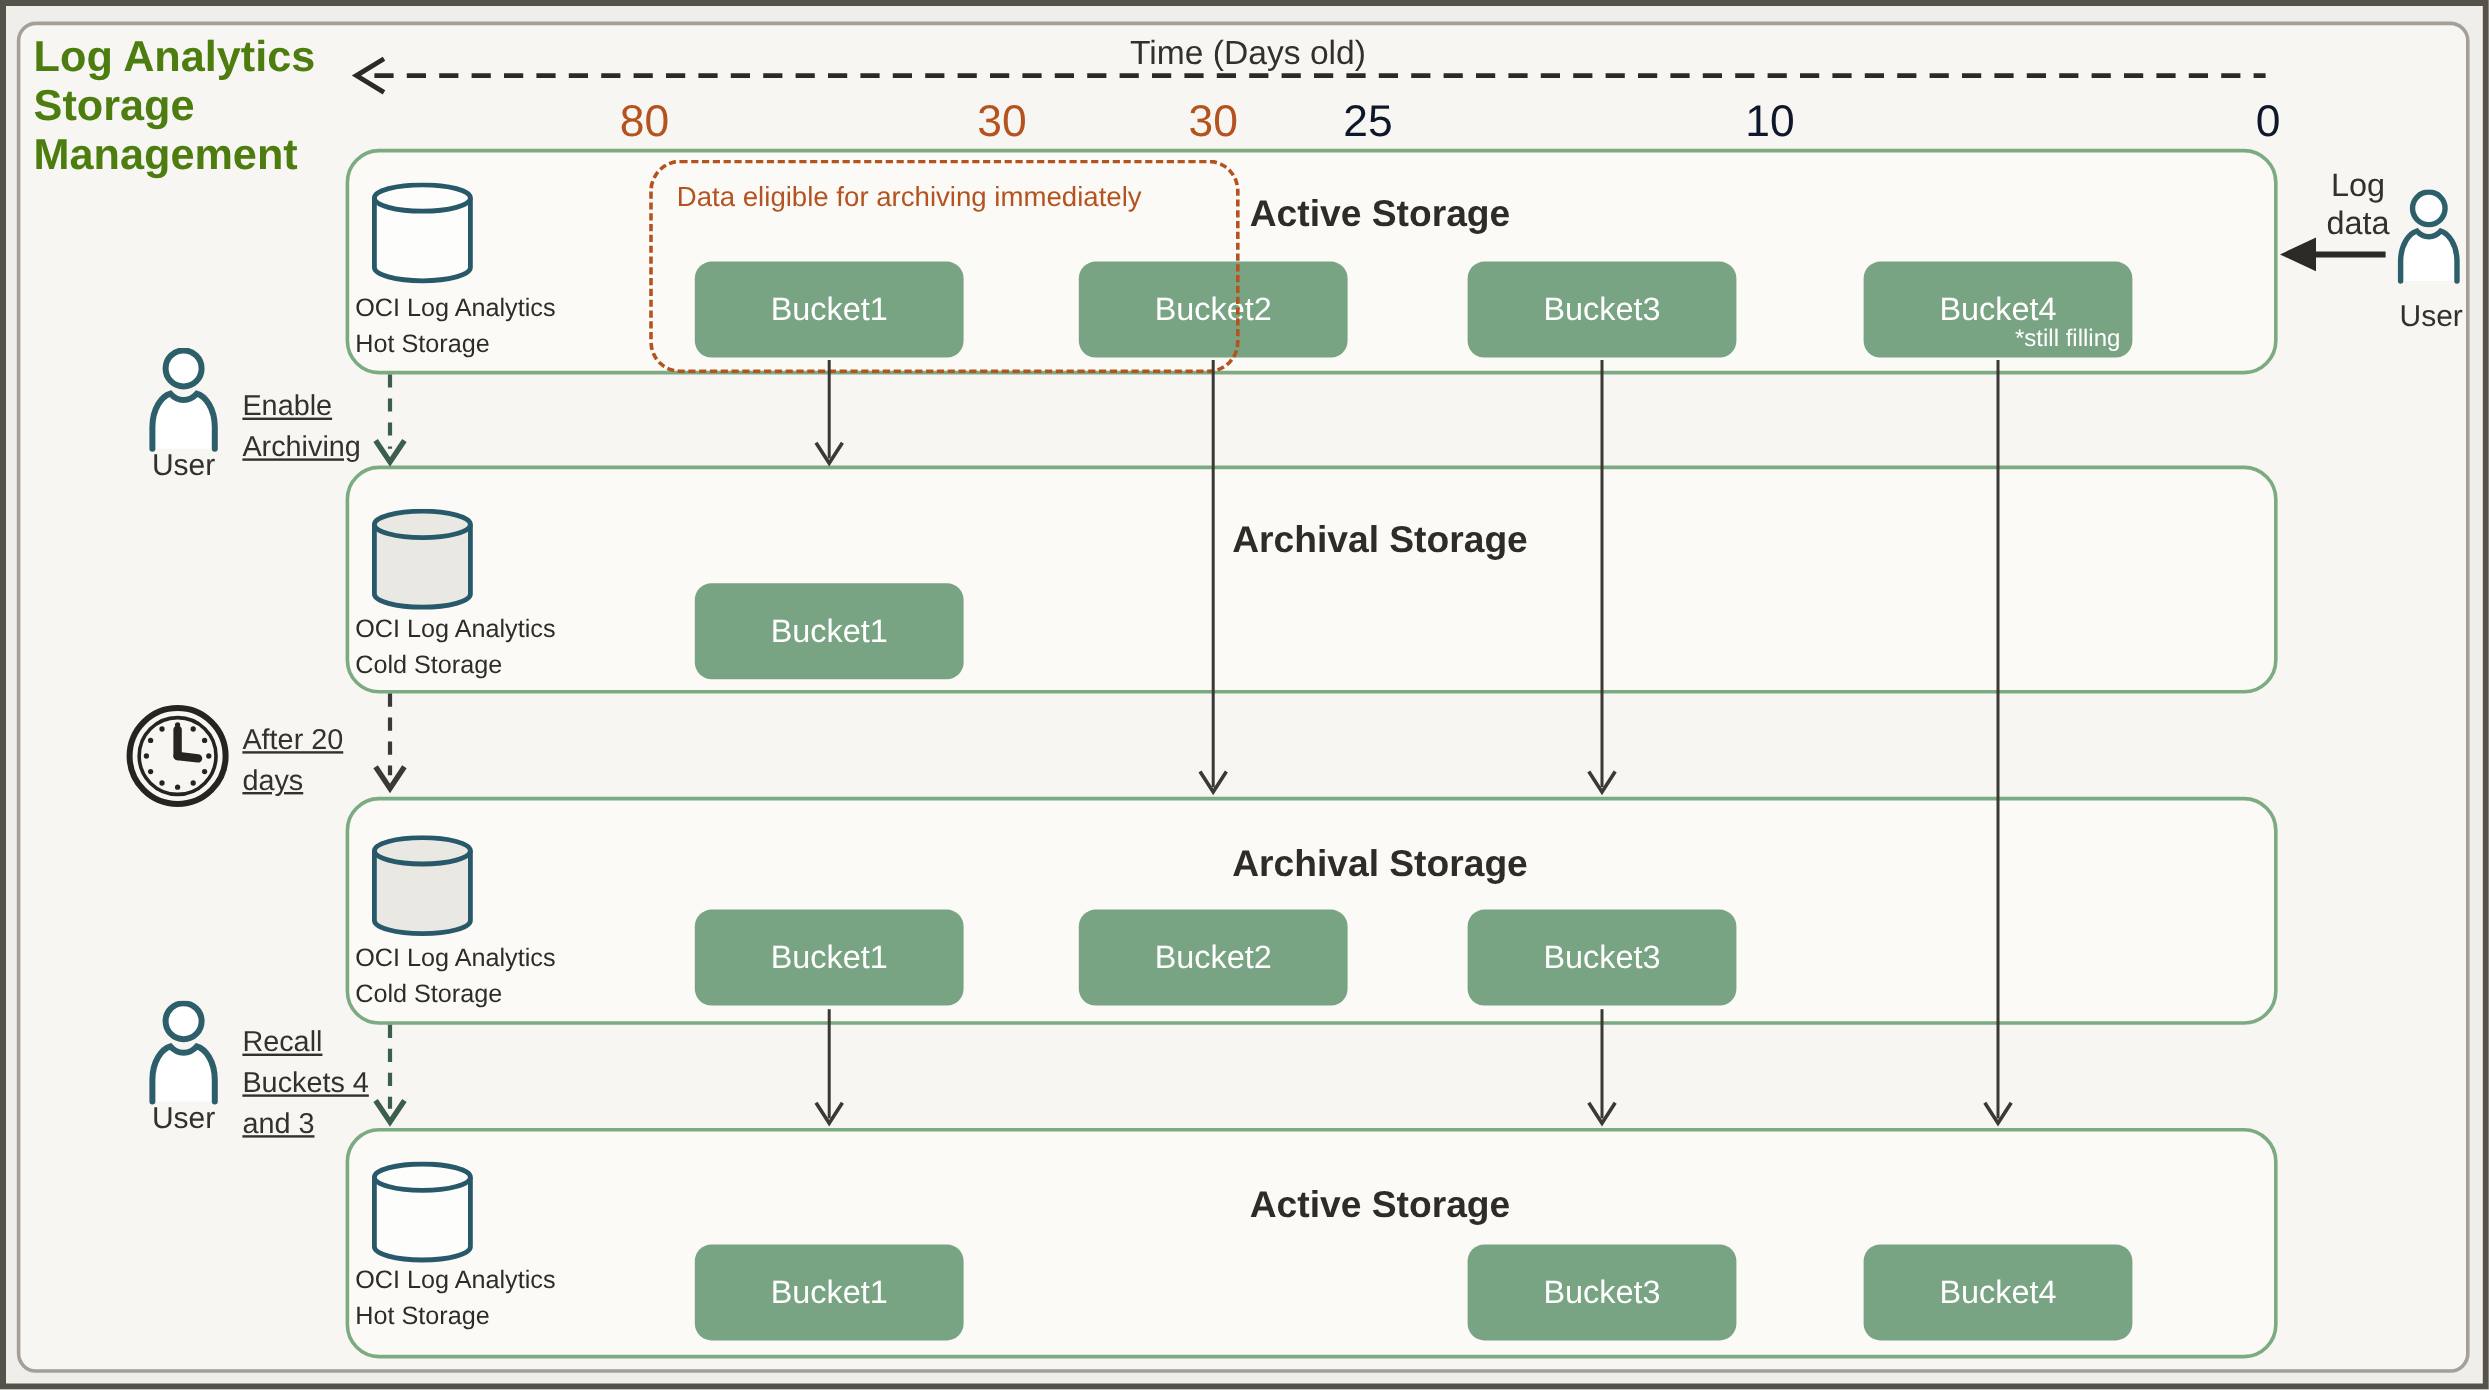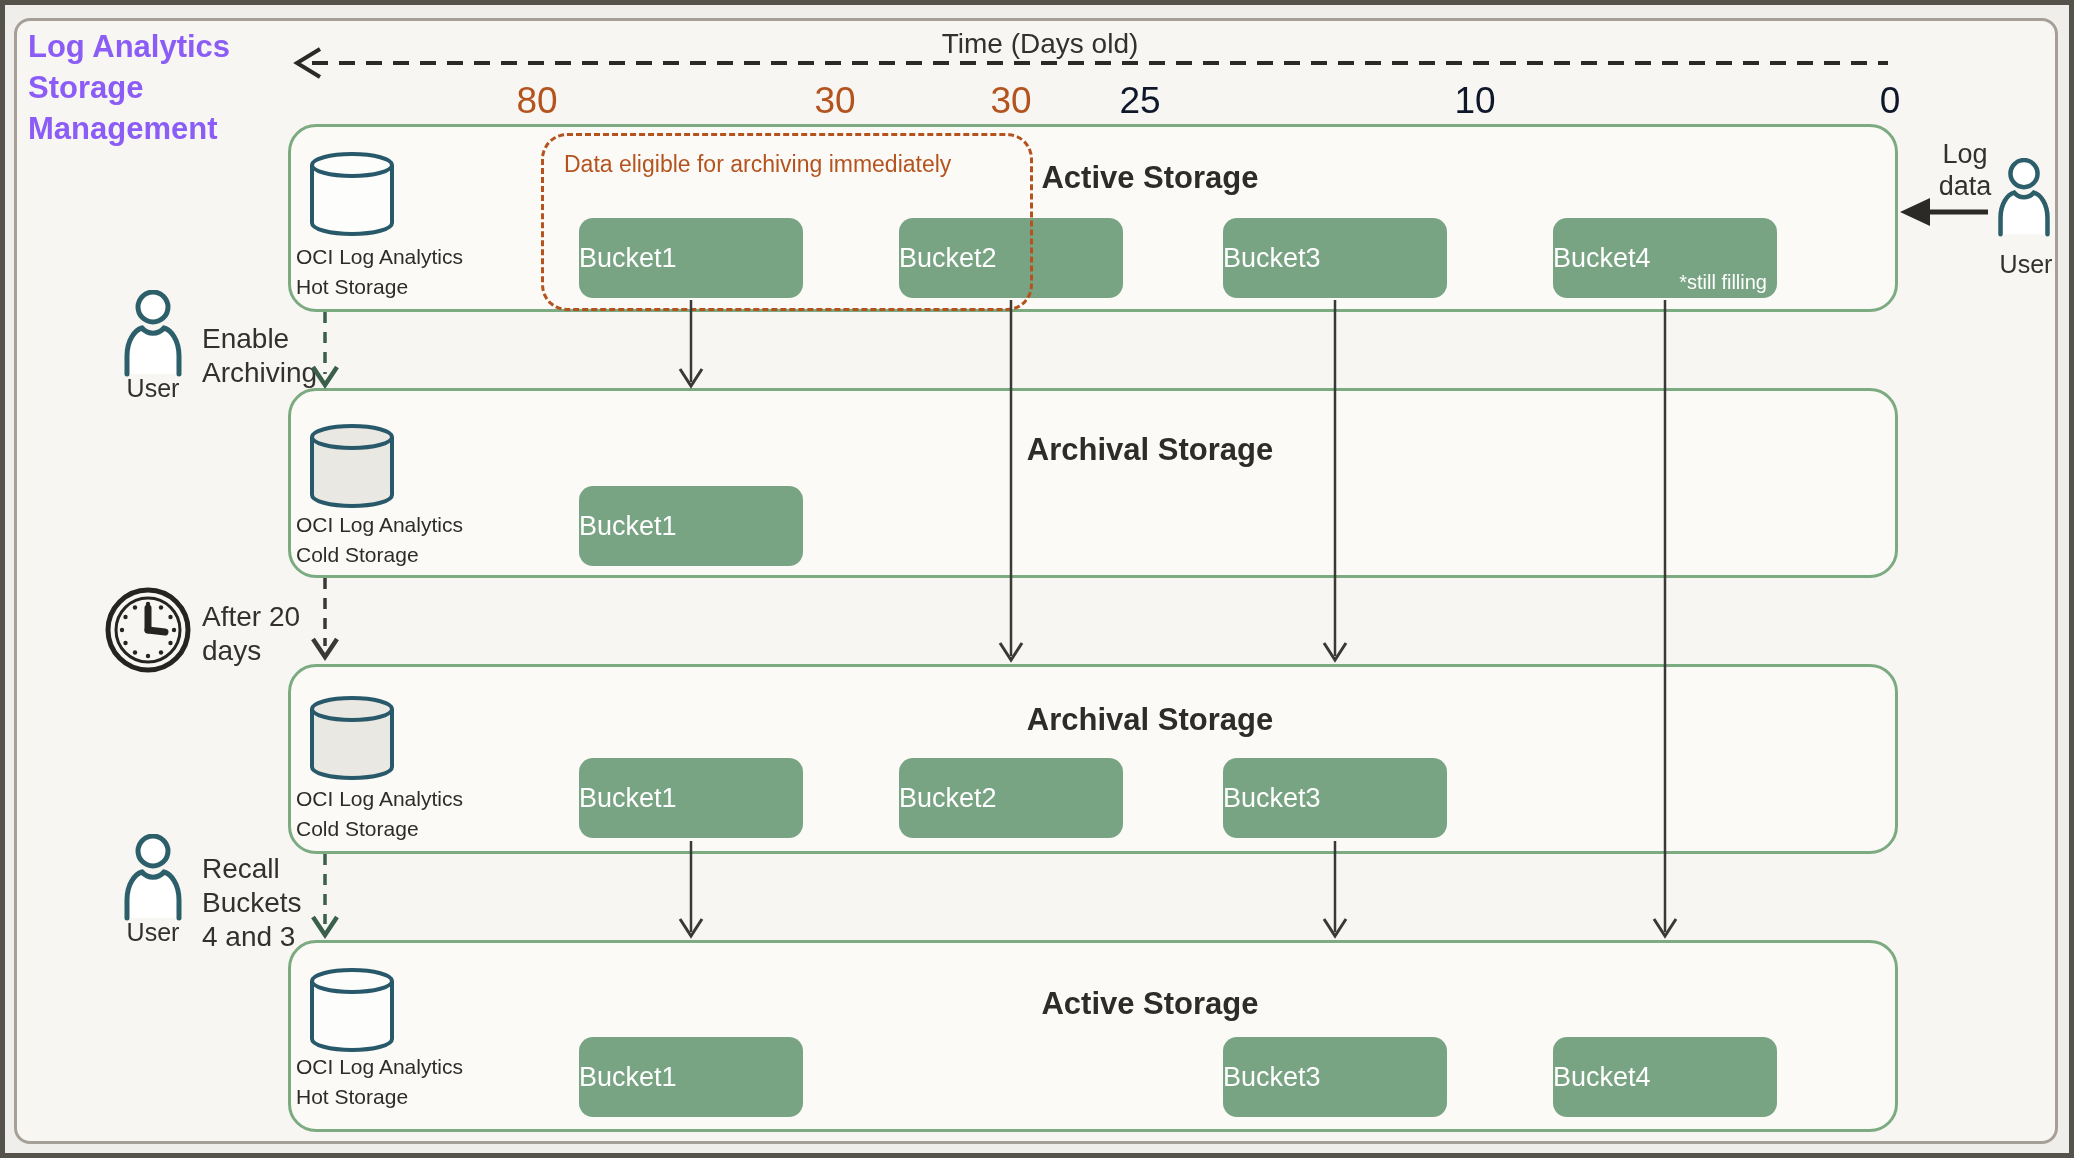--- a/index.html
+++ b/index.html
@@ -1,49 +1,49 @@
 <!DOCTYPE html>
 <html><head>
 <meta charset="utf-8">
 <style>
   html,body{margin:0;padding:0;background:#e4e2de;font-family:"Liberation Sans",sans-serif;}
   .canvas{position:relative;width:2074px;height:1158px;background:#efeeeb;overflow:hidden;
           box-shadow:inset 0 0 0 5px #55524c;}
   .frame{position:absolute;left:14px;top:18px;width:2038px;height:1120px;
          border:3px solid #a69f97;border-radius:16px;background:#f7f6f3;}
-  .page-title{position:absolute;left:28px;top:26px;width:250px;font-size:31px;line-height:41px;
-              font-weight:bold;color:#8b5cf6;}
+  .page-title{position:absolute;left:28px;top:26px;width:250px;font-size:36px;line-height:41px;
+              font-weight:bold;color:#4d7c0f;}
   .timeline-label{position:absolute;left:1040px;top:28px;transform:translateX(-50%);
                   font-size:28px;color:#33312e;white-space:nowrap;}
   .tick{position:absolute;top:80px;transform:translateX(-50%);font-size:37px;}
   .tick.hot{color:#b5531f;} .tick.cold{color:#0f172a;}
   .tk80{left:537px}.tk40{left:835px}.tk30{left:1011px}.tk25{left:1140px}.tk10{left:1475px}.tk0{left:1890px}
 
   .tier{position:absolute;left:288px;width:1604px;border:3px solid #7cab82;border-radius:28px;background:#fbfaf7;}
   .t1{top:124px;height:182px}.t2{top:388px;height:184px}.t3{top:664px;height:184px}.t4{top:940px;height:186px}
   .tier-title{position:absolute;left:1150px;transform:translateX(-50%);font-weight:bold;font-size:31px;
               color:#2e2c29;white-space:nowrap;margin-top:24px;}
   .tt1{top:136px}.tt2{top:408px}.tt3{top:678px}.tt4{top:962px}
 
   .cyl{position:absolute;left:306px;width:92px;height:86px;}
   .cy1{top:152px}.cy2{top:424px}.cy3{top:696px}.cy4{top:968px}
   .storage-label{position:absolute;left:296px;width:240px;font-size:21px;line-height:30px;color:#2e2c29;}
   .sl1{top:242px}.sl2{top:510px}.sl3{top:784px}.sl4{top:1052px}
 
   .bucket{position:absolute;width:224px;height:80px;border-radius:14px;background:#79a483;color:#ffffff;
-          display:flex;align-items:center;font-size:27px;}
+          display:flex;align-items:center;justify-content:center;font-size:27px;}
   .bx1{left:579px}.bx2{left:899px}.bx3{left:1223px}.bx4{left:1553px}
   .by1{top:218px}.by2{top:486px}.by3{top:758px}.by4{top:1037px}
   .bucket-note{position:absolute;right:10px;bottom:4px;font-size:20px;color:#ffffff;}
 
   .note-box{position:absolute;left:541px;top:133px;width:486px;height:172px;border:3px dashed #b5531f;
             border-radius:26px;}
   .note-text{padding:12px 0 0 20px;font-size:23px;line-height:33px;color:#b5531f;}
 
-  .ann-text{position:absolute;font-size:28px;line-height:34px;color:#33312e;}
+  .ann-text{position:absolute;font-size:24px;line-height:34px;color:#33312e;text-decoration:underline;}
   .ann1{left:202px;top:322px;width:130px}
   .ann2{left:202px;top:600px;width:112px}
   .ann3{left:202px;top:852px;width:112px}
   .user-label{position:absolute;font-size:25px;color:#33312e;transform:translateX(-50%);}
   .ul1{left:153px;top:374px}.ul2{left:153px;top:918px}.ul3{left:2026px;top:250px}
   .user-icon{position:absolute;width:62px;height:88px;}
   .ui1{left:122px;top:290px}.ui2{left:122px;top:834px}.ui3{left:1996px;top:158px;width:56px;height:80px;}
   .clock-icon{position:absolute;left:104px;top:586px;width:88px;height:88px;}
   .logdata-text{position:absolute;left:1925px;top:138px;width:80px;text-align:center;
                 font-size:27px;line-height:32px;color:#33312e;}

